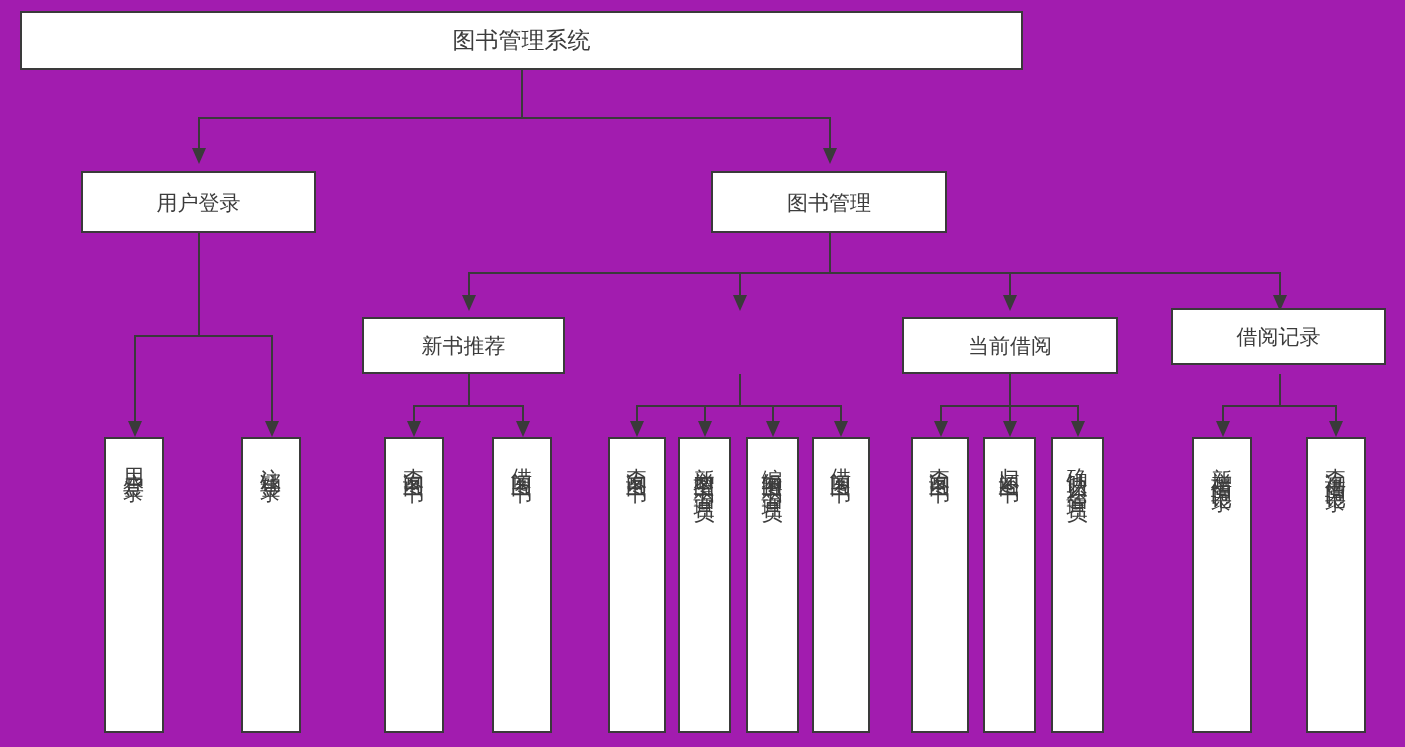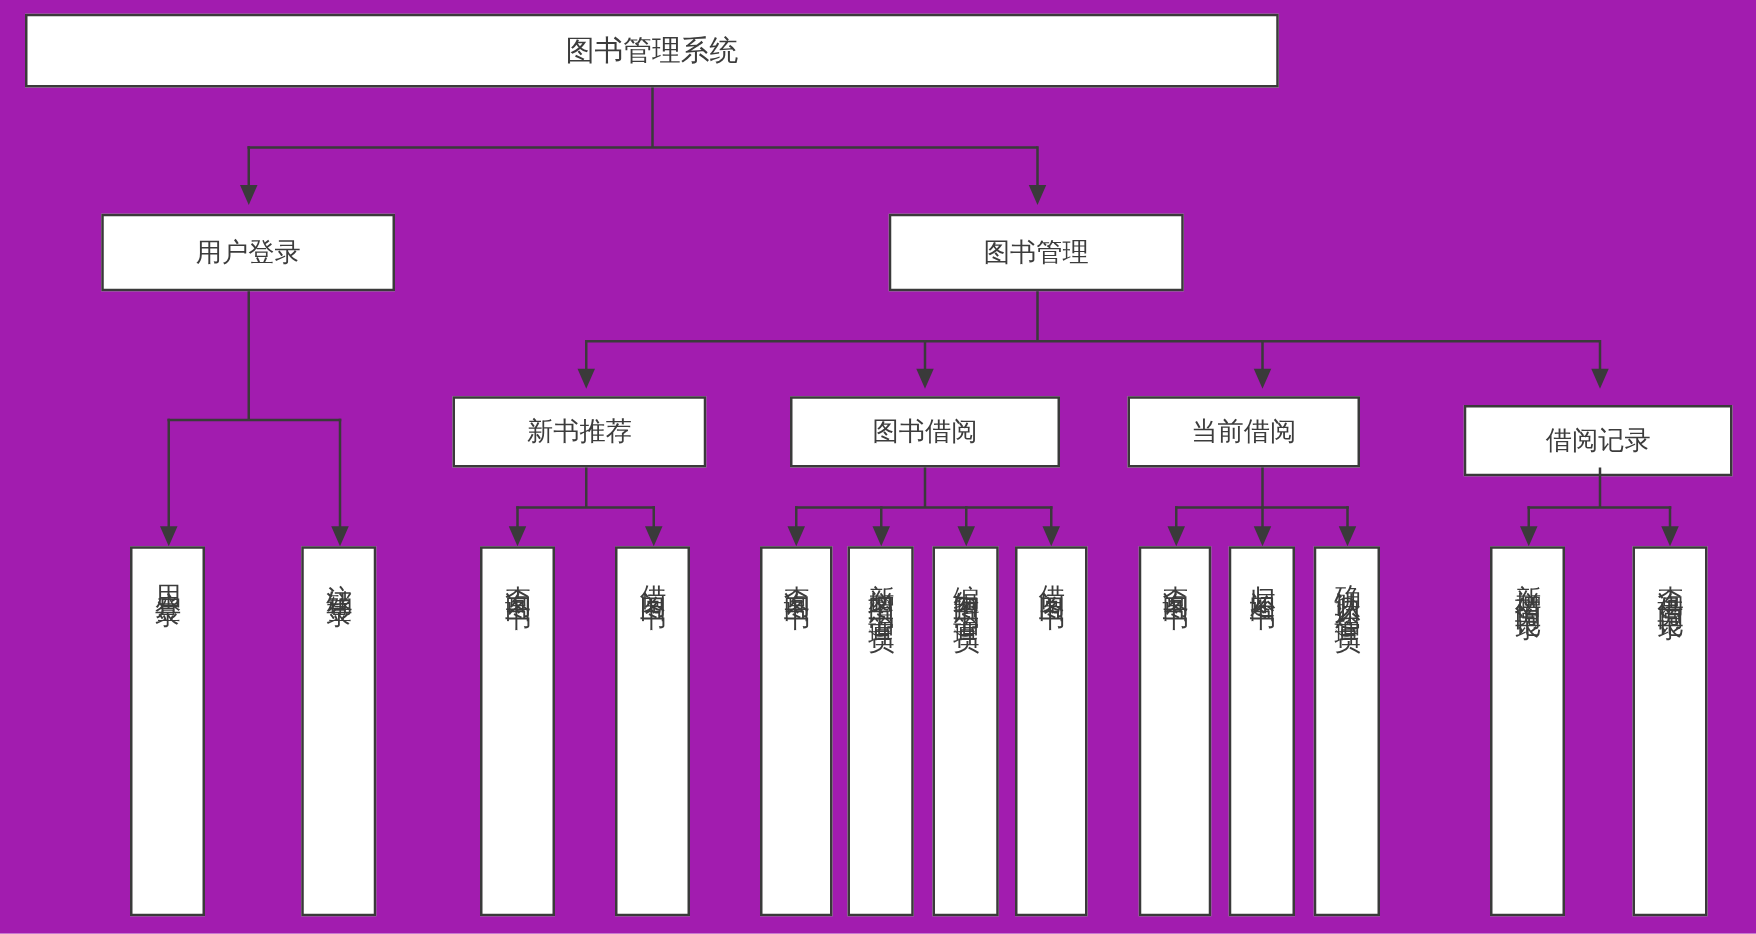--- a/index.html
+++ b/index.html
@@ -131,27 +131,24 @@
 
   <div class="vline" style="left:1009px; top:272px; height:25px;"></div>
   <div class="arrow" style="left:1003px; top:295px;"></div>
 
   <div class="vline" style="left:1279px; top:272px; height:25px;"></div>
   <div class="arrow" style="left:1273px; top:295px;"></div>
 
   <div class="node l2" style="left:362px; top:317px; width:203px; height:57px;">
     <span class="lbl">新书推荐</span>
   </div>
-  <div class="node l2" style="left:632px; top:317px; width:216px; height:57px;">
-    <span class="lbl">图书借阅</span>
-  </div>
-  <div class="node l2" style="left:902px; top:317px; width:186px; height:57px;">
+  <div class="node l2" style="left:902px; top:317px; width:216px; height:57px;">
     <span class="lbl">当前借阅</span>
   </div>
-  <div class="node l2" style="left:1171px; top:324px; width:215px; height:57px;">
+  <div class="node l2" style="left:1171px; top:308px; width:215px; height:57px;">
     <span class="lbl">借阅记录</span>
   </div>
 
   <div class="vline" style="left:468px; top:374px; height:32px;"></div>
   <div class="hline" style="left:413px; top:405px; width:111px;"></div>
   <div class="vline" style="left:413px; top:405px; height:18px;"></div>
   <div class="arrow" style="left:407px; top:421px;"></div>
   <div class="vline" style="left:522px; top:405px; height:18px;"></div>
   <div class="arrow" style="left:516px; top:421px;"></div>
 

